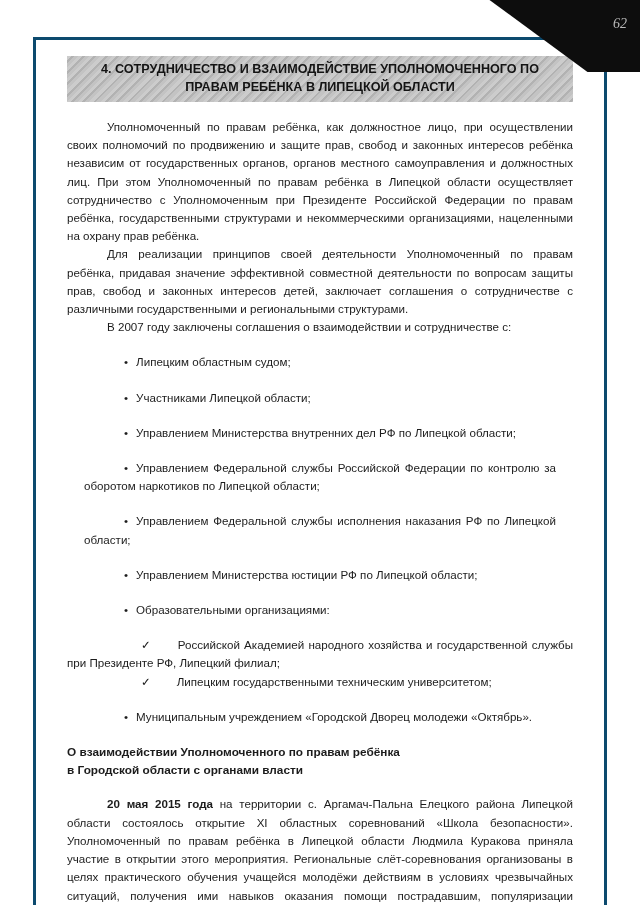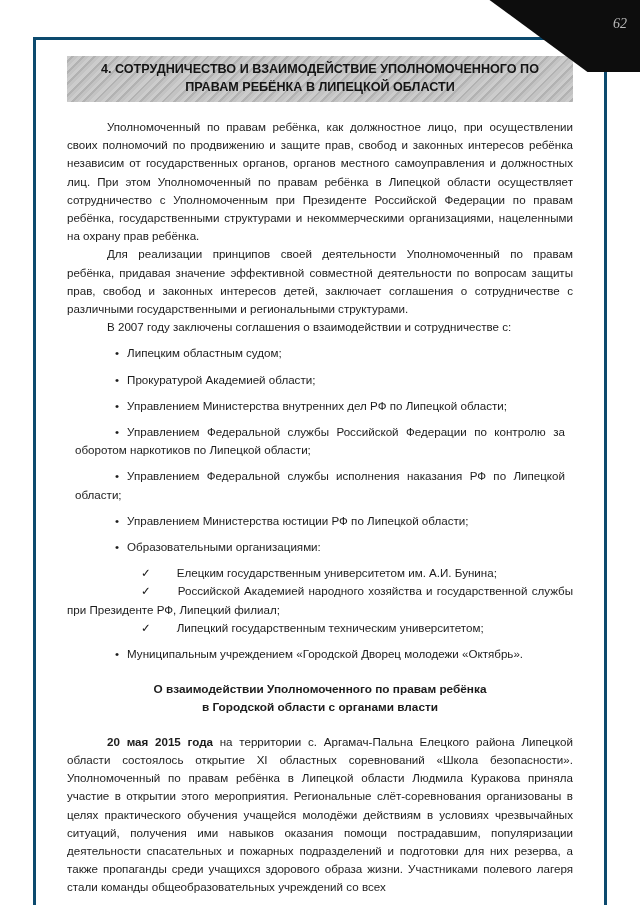--- a/index.html
+++ b/index.html
@@ -56,37 +56,36 @@
     margin: 2px 0 16px 0;
   }
   .para {
     margin: 0;
     font-size: 11.6px;
     line-height: 18.2px;
     text-align: justify;
     text-indent: 40px;
   }
   .li {
-    margin: 8px;
+    margin: 17px;
     font-size: 11.6px;
     line-height: 18.2px;
     text-align: justify;
     text-indent: 40px;
   }
   .li .marker { padding-right: 8px; }
   .li-sub {
     margin: 0;
     font-size: 11.6px;
     line-height: 18.2px;
     text-align: justify;
     text-indent: 74px;
   }
   .li-sub .marker { padding-right: 26px; }
   .subheading {
-    text-align: center;
     font-weight: bold;
     font-size: 11.8px;
     line-height: 18.2px;
     margin: 17px 0 16px 0;
   }
   .bold { font-weight: bold; }
 </style>
 </head>
 <body>
 
@@ -96,30 +95,29 @@
 <div class="page-frame">
 
   <div class="section-title">4. СОТРУДНИЧЕСТВО И ВЗАИМОДЕЙСТВИЕ УПОЛНОМОЧЕННОГО ПО ПРАВАМ РЕБЁНКА В ЛИПЕЦКОЙ ОБЛАСТИ</div>
 
   <p class="para">Уполномоченный по правам ребёнка, как должностное лицо, при осуществлении своих полномочий по продвижению и защите прав, свобод и законных интересов ребёнка независим от государственных органов, органов местного самоуправления и должностных лиц. При этом Уполномоченный по правам ребёнка в Липецкой области осуществляет сотрудничество с Уполномоченным при Президенте Российской Федерации по правам ребёнка,  государственными структурами и некоммерческими организациями, нацеленными на охрану прав ребёнка.</p>
   <p class="para">Для реализации принципов своей деятельности Уполномоченный по правам ребёнка, придавая значение эффективной совместной деятельности по вопросам защиты прав, свобод и законных интересов детей, заключает соглашения о сотрудничестве с различными государственными и региональными структурами.</p>
   <p class="para">В 2007 году заключены соглашения о взаимодействии и сотрудничестве с:</p>
 
   <div>
     <p class="li"><span class="marker">•</span><span>Липецким областным судом;</span></p>
-    <p class="li"><span class="marker">•</span><span>Прокуратурой Академией области;</span></p>
+    <p class="li"><span class="marker">•</span><span>Участниками Липецкой области;</span></p>
     <p class="li"><span class="marker">•</span><span>Управлением Министерства внутренних дел РФ по Липецкой области;</span></p>
     <p class="li"><span class="marker">•</span><span>Управлением Федеральной службы Российской Федерации по контролю за оборотом наркотиков по Липецкой области;</span></p>
     <p class="li"><span class="marker">•</span><span>Управлением Федеральной службы исполнения наказания РФ по Липецкой области;</span></p>
     <p class="li"><span class="marker">•</span><span>Управлением Министерства юстиции РФ по Липецкой области;</span></p>
     <p class="li"><span class="marker">•</span><span>Образовательными организациями:</span></p>
 
-    <p class="li-sub"><span class="marker">✓</span><span>Елецким государственным университетом им. А.И. Бунина;</span></p>
     <p class="li-sub"><span class="marker">✓</span><span>Российской Академией народного хозяйства и государственной службы при Президенте РФ, Липецкий филиал;</span></p>
-    <p class="li-sub"><span class="marker">✓</span><span>Липецкий государственным техническим университетом;</span></p>
+    <p class="li-sub"><span class="marker">✓</span><span>Липецким государственными техническим университетом;</span></p>
 
     <p class="li"><span class="marker">•</span><span>Муниципальным учреждением «Городской Дворец  молодежи «Октябрь».</span></p>
   </div>
 
   <div class="subheading">
     <div>О взаимодействии Уполномоченного по правам ребёнка</div>
     <div>в Городской области с органами власти</div>
   </div>
 
   <p class="para"><span class="bold">20 мая 2015 года</span><span> на территории с. Аргамач-Пальна Елецкого района Липецкой области состоялось открытие XI областных соревнований «Школа безопасности». Уполномоченный по правам ребёнка в Липецкой области Людмила Куракова приняла участие в открытии этого мероприятия. Региональные слёт-соревнования организованы в целях практического обучения учащейся молодёжи действиям в условиях чрезвычайных ситуаций, получения ими навыков оказания помощи пострадавшим, популяризации деятельности спасательных и пожарных подразделений и подготовки для них резерва, а также пропаганды среди учащихся здорового образа жизни. Участниками полевого лагеря стали команды общеобразовательных учреждений со всех</span></p>

